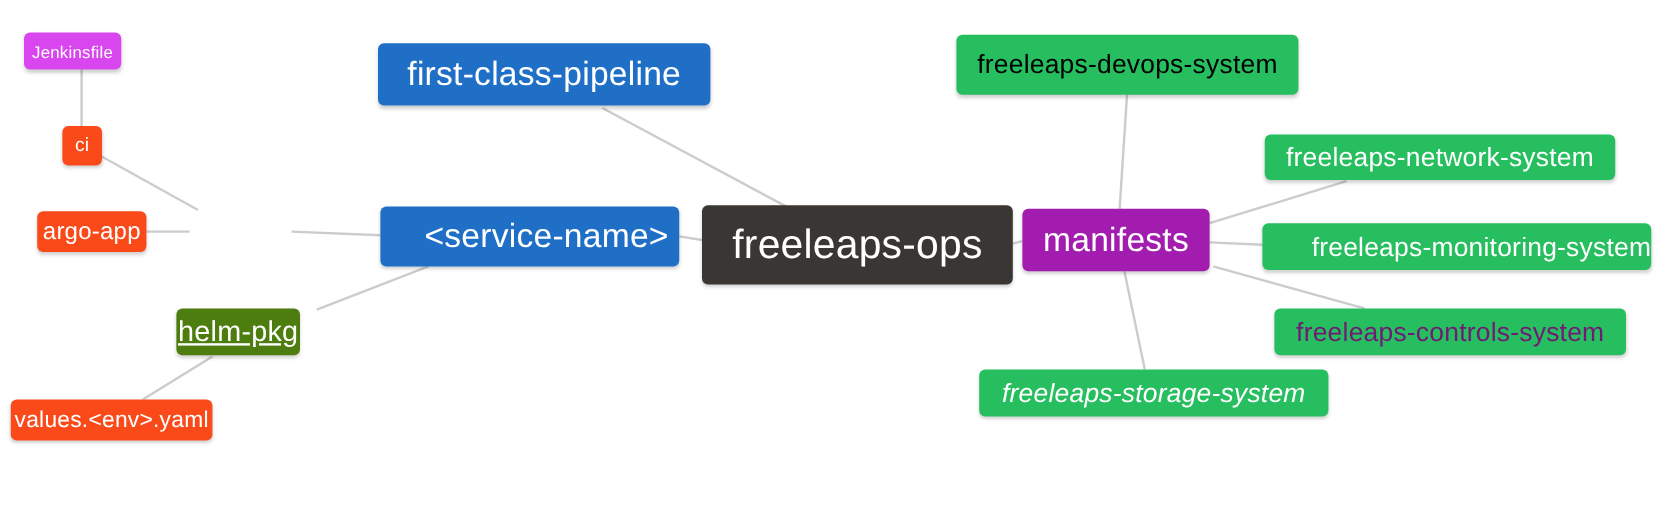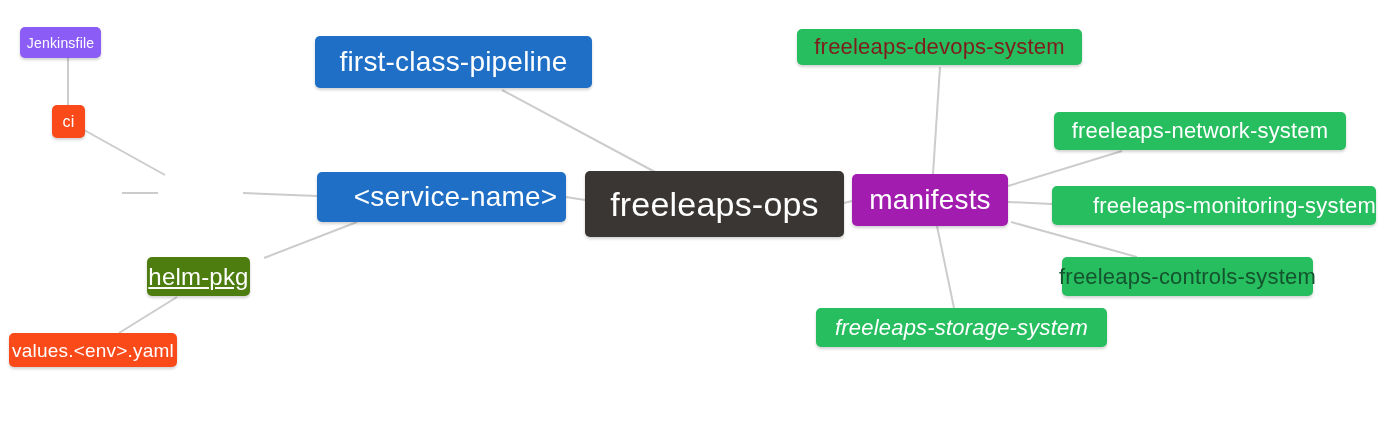--- a/index.html
+++ b/index.html
@@ -56,53 +56,56 @@
       <line x1="502" y1="90" x2="655" y2="172" stroke="#CCCCCC" stroke-width="2"></line>
       <line x1="566" y1="197" x2="585" y2="200" stroke="#CCCCCC" stroke-width="2"></line>
       <line x1="844" y1="203" x2="852" y2="201" stroke="#CCCCCC" stroke-width="2"></line>
       <line x1="933" y1="174" x2="940" y2="67" stroke="#CCCCCC" stroke-width="2"></line>
       <line x1="1008" y1="186" x2="1122" y2="151" stroke="#CCCCCC" stroke-width="2"></line>
       <line x1="1008" y1="202" x2="1052" y2="204" stroke="#CCCCCC" stroke-width="2"></line>
       <line x1="1011" y1="222" x2="1137" y2="257" stroke="#CCCCCC" stroke-width="2"></line>
       <line x1="937" y1="226" x2="954" y2="308" stroke="#CCCCCC" stroke-width="2"></line>
     </svg>
 
-  <div class="node" style="left: 20px; top: 27px; width: 81px; height: 31px; font-size: 14px; background: #8b5cf6; color: rgb(255, 255, 255);">
+  <div class="node" style="left: 20px; top: 27px; width: 81px; height: 31px; font-size: 14px; background: #d946ef; color: rgb(255, 255, 255);">
       <span>Jenkinsfile</span>
     </div>
   <div class="node" style="left: 52px; top: 105px; width: 33px; height: 33px; font-size: 16px; background: rgb(250, 74, 26); color: rgb(255, 255, 255);">
       <span>ci</span>
+    </div>
+  <div class="node" style="left: 31px; top: 176px; width: 91px; height: 34px; font-size: 20px; background: rgb(250, 74, 26); color: rgb(255, 255, 255);">
+      <span>argo-app</span>
     </div>
   <div class="node" style="left: 147px; top: 257px; width: 103px; height: 39px; font-size: 24px; background: #4d7c0f; color: rgb(255, 255, 255); text-decoration: underline;">
       <span>helm-pkg</span>
     </div>
   <div class="node" style="left: 9px; top: 333px; width: 168px; height: 34px; font-size: 19px; background: rgb(250, 74, 26); color: rgb(255, 255, 255);">
       <span>values.&lt;env&gt;.yaml</span>
     </div>
   <div class="node" style="left: 315px; top: 36px; width: 277px; height: 52px; font-size: 28px; background: rgb(31, 111, 199); color: rgb(255, 255, 255);">
       <span>first-class-pipeline</span>
     </div>
   <div class="node" style="left: 317px; top: 172px; width: 249px; height: 50px; font-size: 28px; background: rgb(31, 111, 199); color: rgb(255, 255, 255); padding-left: 28px;">
       <span>&lt;service-name&gt;</span>
     </div>
   <div class="node" style="left: 585px; top: 171px; width: 259px; height: 66px; font-size: 34px; background: rgb(58, 54, 51); color: rgb(255, 255, 255);">
       <span>freeleaps-ops</span>
     </div>
   <div class="node" style="left: 852px; top: 174px; width: 156px; height: 52px; font-size: 28px; background: #a21caf; color: rgb(255, 255, 255);">
       <span>manifests</span>
     </div>
-  <div class="node" style="left: 797px; top: 29px; width: 285px; height: 36px; font-size: 22px; background: rgb(39, 190, 95); color: #7f1d1d;">
+  <div class="node" style="left: 797px; top: 29px; width: 285px; height: 50px; font-size: 22px; background: rgb(39, 190, 95); color: #000000;">
       <span>freeleaps-devops-system</span>
     </div>
   <div class="node" style="left: 1054px; top: 112px; width: 292px; height: 38px; font-size: 22px; background: rgb(39, 190, 95); color: rgb(255, 255, 255);">
       <span>freeleaps-network-system</span>
     </div>
   <div class="node" style="left: 1052px; top: 186px; width: 324px; height: 39px; font-size: 22px; background: rgb(39, 190, 95); color: rgb(255, 255, 255); padding-left: 41px;">
       <span>freeleaps-monitoring-system</span>
     </div>
-  <div class="node" style="left: 1062px; top: 257px; width: 251px; height: 39px; font-size: 22px; background: rgb(39, 190, 95); color: #14532d;">
+  <div class="node" style="left: 1062px; top: 257px; width: 293px; height: 39px; font-size: 22px; background: rgb(39, 190, 95); color: #701a75;">
       <span>freeleaps-controls-system</span>
     </div>
   <div class="node" style="left: 816px; top: 308px; width: 291px; height: 39px; font-size: 22px; background: rgb(39, 190, 95); color: rgb(255, 255, 255); font-style: italic;">
       <span>freeleaps-storage-system</span>
     </div>
 
 </div>
 
 </body></html>

